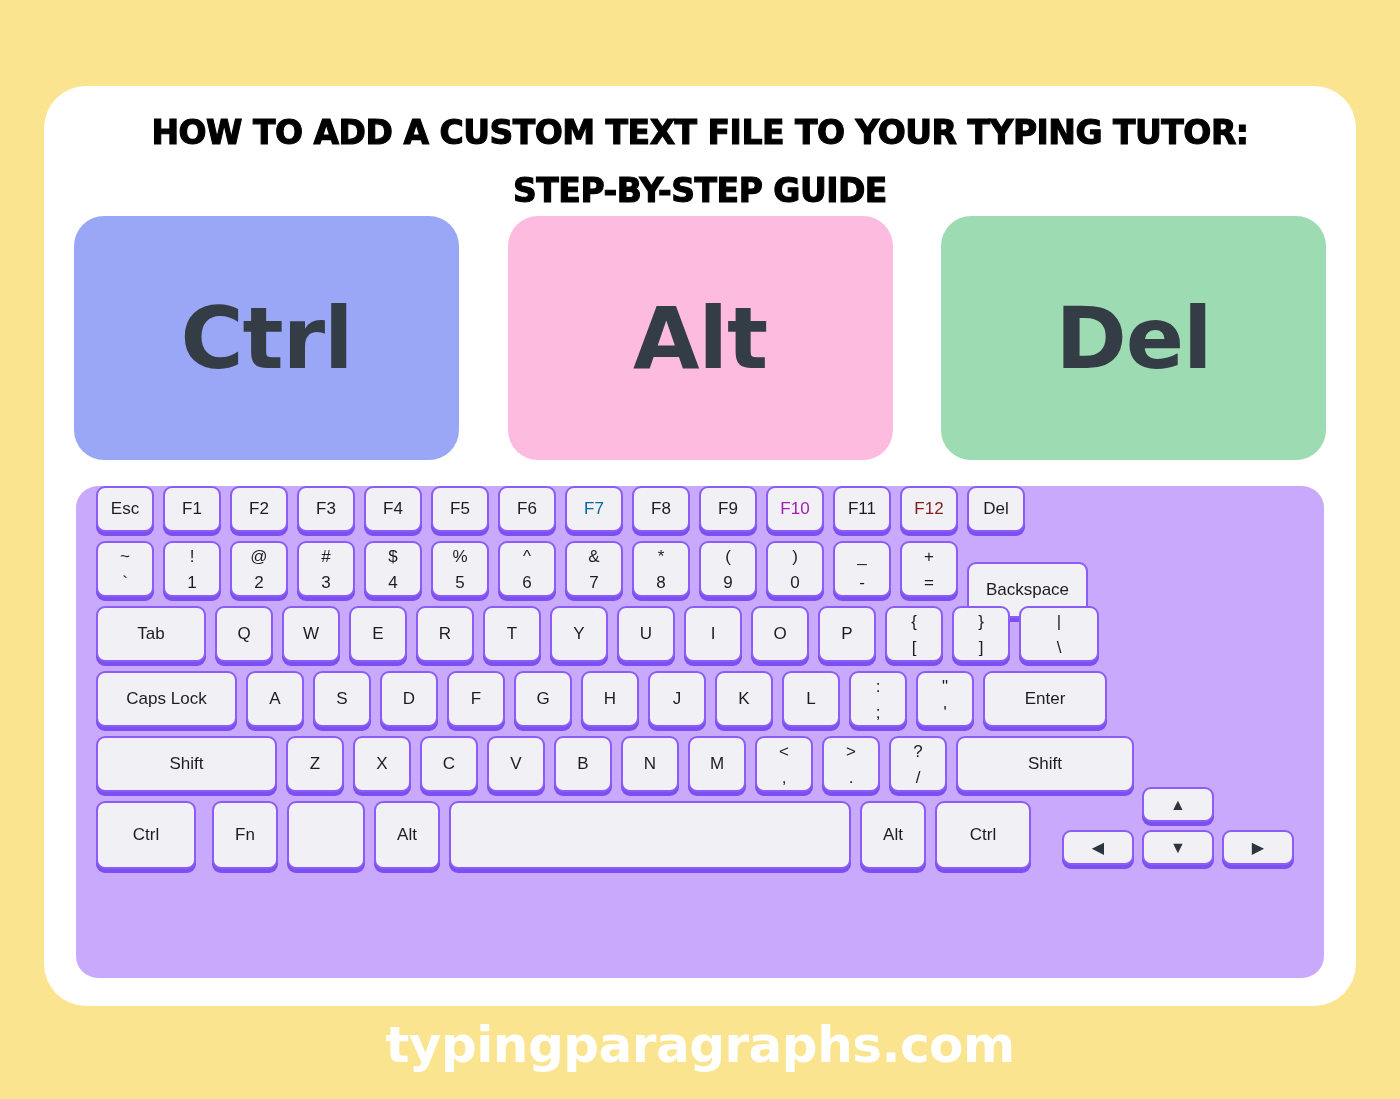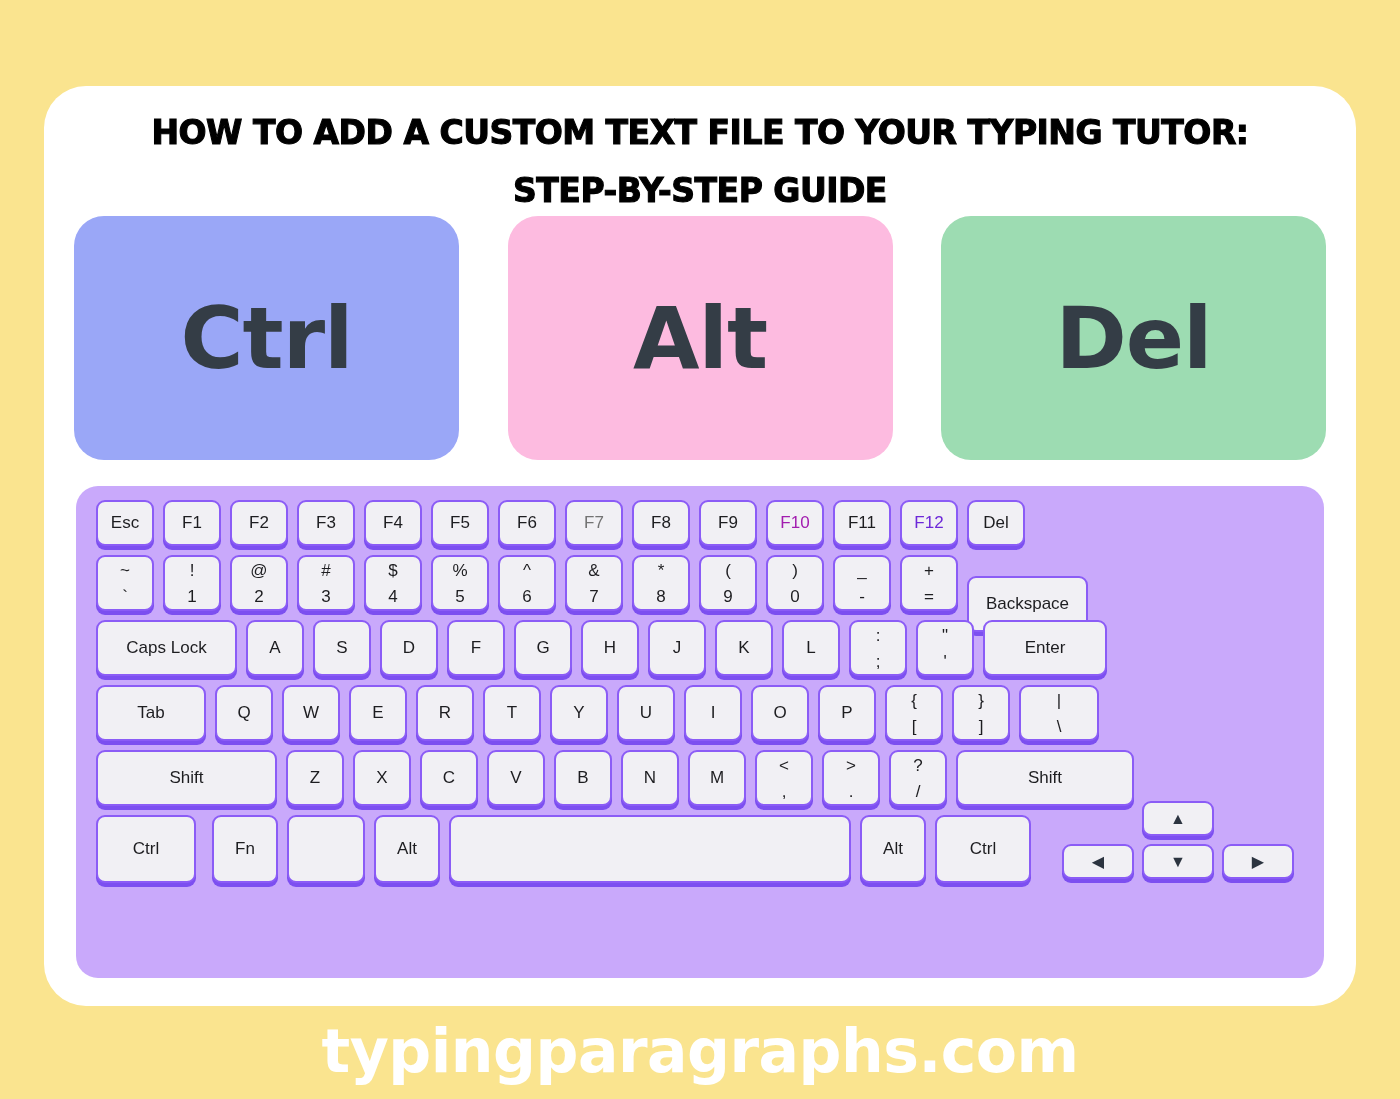--- a/index.html
+++ b/index.html
@@ -75,21 +75,21 @@
 
   
   .keyboard {
     position: absolute;
     left: 32px;
     top: 400px;
     width: 1248px;
     height: 492px;
     background: #c9a9fb;
     border-radius: 22px;
-    padding: 14px 20px;
+    padding: 0 20px;
   }
 
   .krow {
     display: flex;
     align-items: flex-start;
     margin-bottom: 9px;
     height: 46px;
   }
   .krow.tall { height: 56px; }
   .krow.bottom { height: 68px; margin-bottom: 0; }
@@ -158,21 +158,21 @@
 
   
   .footer {
     position: absolute;
     left: 0;
     top: 1016px;
     width: 1400px;
     text-align: center;
     font-family: "DejaVu Sans", sans-serif;
     font-weight: 700;
-    font-size: 60px;
+    font-size: 50px;
     color: #ffffff;
     letter-spacing: -0.5px;
   }
 </style>
 </head>
 <body style="background: rgb(250, 228, 143);">
 
 <div class="page" style="background: rgb(250, 228, 143);">
 
   <div class="card" style="background: rgb(255, 255, 255);">
@@ -207,36 +207,36 @@
           </div>
           <div class="key fn" style="background: rgb(241, 240, 244); border-color: rgb(139, 92, 246); color: rgb(29, 29, 32);">
             <span>F4</span>
           </div>
           <div class="key fn" style="background: rgb(241, 240, 244); border-color: rgb(139, 92, 246); color: rgb(29, 29, 32);">
             <span>F5</span>
           </div>
           <div class="key fn" style="background: rgb(241, 240, 244); border-color: rgb(139, 92, 246); color: rgb(29, 29, 32);">
             <span>F6</span>
           </div>
-          <div class="key fn" style="background: rgb(241, 240, 244); border-color: rgb(139, 92, 246); color: #737373;">
+          <div class="key fn" style="background: rgb(241, 240, 244); border-color: rgb(139, 92, 246); color: #0369a1;">
             <span>F7</span>
           </div>
           <div class="key fn" style="background: rgb(241, 240, 244); border-color: rgb(139, 92, 246); color: rgb(29, 29, 32);">
             <span>F8</span>
           </div>
           <div class="key fn" style="background: rgb(241, 240, 244); border-color: rgb(139, 92, 246); color: rgb(29, 29, 32);">
             <span>F9</span>
           </div>
           <div class="key fn" style="background: rgb(241, 240, 244); border-color: rgb(139, 92, 246); color: #a21caf;">
             <span>F10</span>
           </div>
           <div class="key fn" style="background: rgb(241, 240, 244); border-color: rgb(139, 92, 246); color: rgb(29, 29, 32);">
             <span>F11</span>
           </div>
-          <div class="key fn" style="background: rgb(241, 240, 244); border-color: rgb(139, 92, 246); color: #6d28d9;">
+          <div class="key fn" style="background: rgb(241, 240, 244); border-color: rgb(139, 92, 246); color: #7f1d1d;">
             <span>F12</span>
           </div>
           <div class="key fn" style="background: rgb(241, 240, 244); border-color: rgb(139, 92, 246); color: rgb(29, 29, 32);">
             <span>Del</span>
           </div>
         </div>
       <div class="krow tall">
           <div class="key sq dual" style="background: rgb(241, 240, 244); border-color: rgb(139, 92, 246); color: rgb(29, 29, 32);">
             <span class="top">~</span>
             <span class="bot">`</span>
@@ -284,20 +284,67 @@
           <div class="key sq dual" style="background: rgb(241, 240, 244); border-color: rgb(139, 92, 246); color: rgb(29, 29, 32);">
             <span class="top">_</span>
             <span class="bot">-</span>
           </div>
           <div class="key sq dual" style="background: rgb(241, 240, 244); border-color: rgb(139, 92, 246); color: rgb(29, 29, 32);">
             <span class="top">+</span>
             <span class="bot">=</span>
           </div>
           <div class="key back" style="background: rgb(241, 240, 244); border-color: rgb(139, 92, 246); color: rgb(29, 29, 32);">
             <span>Backspace</span>
+          </div>
+        </div>
+      <div class="krow tall">
+          <div class="key tab" style="background: rgb(241, 240, 244); border-color: rgb(139, 92, 246); color: rgb(29, 29, 32);">
+            <span>Tab</span>
+          </div>
+          <div class="key sq" style="background: rgb(241, 240, 244); border-color: rgb(139, 92, 246); color: rgb(29, 29, 32);">
+            <span>Q</span>
+          </div>
+          <div class="key sq" style="background: rgb(241, 240, 244); border-color: rgb(139, 92, 246); color: rgb(29, 29, 32);">
+            <span>W</span>
+          </div>
+          <div class="key sq" style="background: rgb(241, 240, 244); border-color: rgb(139, 92, 246); color: rgb(29, 29, 32);">
+            <span>E</span>
+          </div>
+          <div class="key sq" style="background: rgb(241, 240, 244); border-color: rgb(139, 92, 246); color: rgb(29, 29, 32);">
+            <span>R</span>
+          </div>
+          <div class="key sq" style="background: rgb(241, 240, 244); border-color: rgb(139, 92, 246); color: rgb(29, 29, 32);">
+            <span>T</span>
+          </div>
+          <div class="key sq" style="background: rgb(241, 240, 244); border-color: rgb(139, 92, 246); color: rgb(29, 29, 32);">
+            <span>Y</span>
+          </div>
+          <div class="key sq" style="background: rgb(241, 240, 244); border-color: rgb(139, 92, 246); color: rgb(29, 29, 32);">
+            <span>U</span>
+          </div>
+          <div class="key sq" style="background: rgb(241, 240, 244); border-color: rgb(139, 92, 246); color: rgb(29, 29, 32);">
+            <span>I</span>
+          </div>
+          <div class="key sq" style="background: rgb(241, 240, 244); border-color: rgb(139, 92, 246); color: rgb(29, 29, 32);">
+            <span>O</span>
+          </div>
+          <div class="key sq" style="background: rgb(241, 240, 244); border-color: rgb(139, 92, 246); color: rgb(29, 29, 32);">
+            <span>P</span>
+          </div>
+          <div class="key sq dual" style="background: rgb(241, 240, 244); border-color: rgb(139, 92, 246); color: rgb(29, 29, 32);">
+            <span class="top">{</span>
+            <span class="bot">[</span>
+          </div>
+          <div class="key sq dual" style="background: rgb(241, 240, 244); border-color: rgb(139, 92, 246); color: rgb(29, 29, 32);">
+            <span class="top">}</span>
+            <span class="bot">]</span>
+          </div>
+          <div class="key bslash dual" style="background: rgb(241, 240, 244); border-color: rgb(139, 92, 246); color: rgb(29, 29, 32);">
+            <span class="top">|</span>
+            <span class="bot">\</span>
           </div>
         </div>
       <div class="krow tall">
           <div class="key caps" style="background: rgb(241, 240, 244); border-color: rgb(139, 92, 246); color: rgb(29, 29, 32);">
             <span>Caps Lock</span>
           </div>
           <div class="key sq" style="background: rgb(241, 240, 244); border-color: rgb(139, 92, 246); color: rgb(29, 29, 32);">
             <span>A</span>
           </div>
           <div class="key sq" style="background: rgb(241, 240, 244); border-color: rgb(139, 92, 246); color: rgb(29, 29, 32);">
@@ -327,67 +374,20 @@
           <div class="key sq dual" style="background: rgb(241, 240, 244); border-color: rgb(139, 92, 246); color: rgb(29, 29, 32);">
             <span class="top">:</span>
             <span class="bot">;</span>
           </div>
           <div class="key sq dual" style="background: rgb(241, 240, 244); border-color: rgb(139, 92, 246); color: rgb(29, 29, 32);">
             <span class="top">"</span>
             <span class="bot">'</span>
           </div>
           <div class="key enter" style="background: rgb(241, 240, 244); border-color: rgb(139, 92, 246); color: rgb(29, 29, 32);">
             <span>Enter</span>
-          </div>
-        </div>
-      <div class="krow tall">
-          <div class="key tab" style="background: rgb(241, 240, 244); border-color: rgb(139, 92, 246); color: rgb(29, 29, 32);">
-            <span>Tab</span>
-          </div>
-          <div class="key sq" style="background: rgb(241, 240, 244); border-color: rgb(139, 92, 246); color: rgb(29, 29, 32);">
-            <span>Q</span>
-          </div>
-          <div class="key sq" style="background: rgb(241, 240, 244); border-color: rgb(139, 92, 246); color: rgb(29, 29, 32);">
-            <span>W</span>
-          </div>
-          <div class="key sq" style="background: rgb(241, 240, 244); border-color: rgb(139, 92, 246); color: rgb(29, 29, 32);">
-            <span>E</span>
-          </div>
-          <div class="key sq" style="background: rgb(241, 240, 244); border-color: rgb(139, 92, 246); color: rgb(29, 29, 32);">
-            <span>R</span>
-          </div>
-          <div class="key sq" style="background: rgb(241, 240, 244); border-color: rgb(139, 92, 246); color: rgb(29, 29, 32);">
-            <span>T</span>
-          </div>
-          <div class="key sq" style="background: rgb(241, 240, 244); border-color: rgb(139, 92, 246); color: rgb(29, 29, 32);">
-            <span>Y</span>
-          </div>
-          <div class="key sq" style="background: rgb(241, 240, 244); border-color: rgb(139, 92, 246); color: rgb(29, 29, 32);">
-            <span>U</span>
-          </div>
-          <div class="key sq" style="background: rgb(241, 240, 244); border-color: rgb(139, 92, 246); color: rgb(29, 29, 32);">
-            <span>I</span>
-          </div>
-          <div class="key sq" style="background: rgb(241, 240, 244); border-color: rgb(139, 92, 246); color: rgb(29, 29, 32);">
-            <span>O</span>
-          </div>
-          <div class="key sq" style="background: rgb(241, 240, 244); border-color: rgb(139, 92, 246); color: rgb(29, 29, 32);">
-            <span>P</span>
-          </div>
-          <div class="key sq dual" style="background: rgb(241, 240, 244); border-color: rgb(139, 92, 246); color: rgb(29, 29, 32);">
-            <span class="top">{</span>
-            <span class="bot">[</span>
-          </div>
-          <div class="key sq dual" style="background: rgb(241, 240, 244); border-color: rgb(139, 92, 246); color: rgb(29, 29, 32);">
-            <span class="top">}</span>
-            <span class="bot">]</span>
-          </div>
-          <div class="key bslash dual" style="background: rgb(241, 240, 244); border-color: rgb(139, 92, 246); color: rgb(29, 29, 32);">
-            <span class="top">|</span>
-            <span class="bot">\</span>
           </div>
         </div>
       <div class="krow tall">
           <div class="key shiftL" style="background: rgb(241, 240, 244); border-color: rgb(139, 92, 246); color: rgb(29, 29, 32);">
             <span>Shift</span>
           </div>
           <div class="key sq" style="background: rgb(241, 240, 244); border-color: rgb(139, 92, 246); color: rgb(29, 29, 32);">
             <span>Z</span>
           </div>
           <div class="key sq" style="background: rgb(241, 240, 244); border-color: rgb(139, 92, 246); color: rgb(29, 29, 32);">

